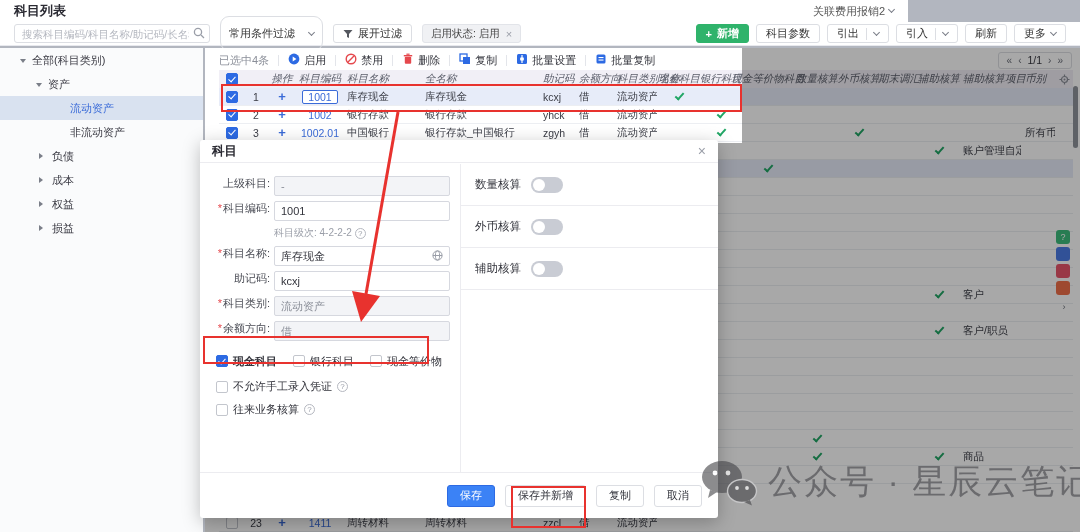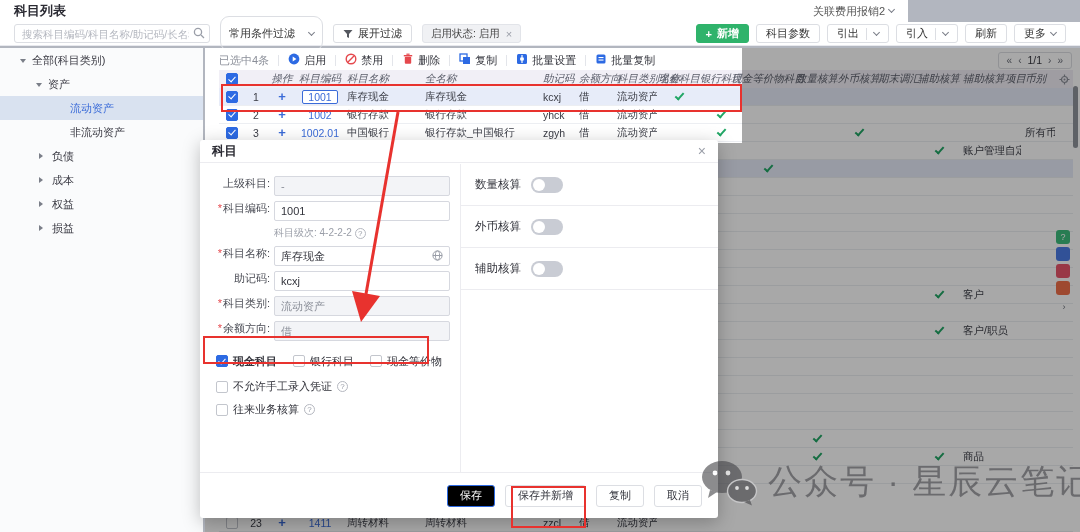--- a/index.html
+++ b/index.html
@@ -83,21 +83,21 @@
   .cbx-row{display:flex;align-items:center;gap:16px;margin:10px 0 0 4px;height:20px;}
   .cbx-item{display:flex;align-items:center;gap:5px;font-size:11px;color:#33343c;font-weight:bold;cursor:pointer;}
   .cbx-item.plain{font-weight:normal;}
   .extra-row{display:flex;align-items:center;gap:5px;margin:8px 0 0 4px;font-size:11px;color:#33343c;}
   .mo-sec{height:42px;display:flex;align-items:center;gap:10px;padding-left:14px;border-bottom:1px solid #ececf0;}
   .mo-sec .s-label{font-size:11.5px;color:#33343c;}
   .tgl{width:32px;height:16px;border-radius:8px;background:#c9ccd4;position:relative;cursor:pointer;}
   .tgl::after{content:'';position:absolute;width:12px;height:12px;border-radius:50%;background:#fff;top:2px;left:2px;}
   .mo-foot{position:absolute;left:0;right:0;bottom:0;height:46px;border-top:1px solid #ececf0;display:flex;align-items:center;justify-content:flex-end;gap:10px;padding-right:16px;}
   .mbtn{height:22px;padding:0 12px;border:1px solid #dcdee3;border-radius:3px;background:#fff;font-size:11px;color:#33343c;cursor:pointer;display:inline-flex;align-items:center;}
-  .mbtn.primary{background:#000000;border-color:#2d6ae3;color:#fff;}
+  .mbtn.primary{background:#3b82f6;border-color:#2d6ae3;color:#fff;}
   
   .watermark{position:absolute;left:700px;top:458px;display:flex;align-items:center;gap:10px;z-index:30;pointer-events:none;}
   .wm-text{font-size:34px;color:rgba(70,70,74,0.62);letter-spacing:2px;white-space:nowrap;}
   
   .anno{position:absolute;border:2px solid #e8322e;z-index:40;pointer-events:none;}
   #anno-svg{position:absolute;left:0;top:0;z-index:41;pointer-events:none;}
 </style>
 </head>
 <body>
 

